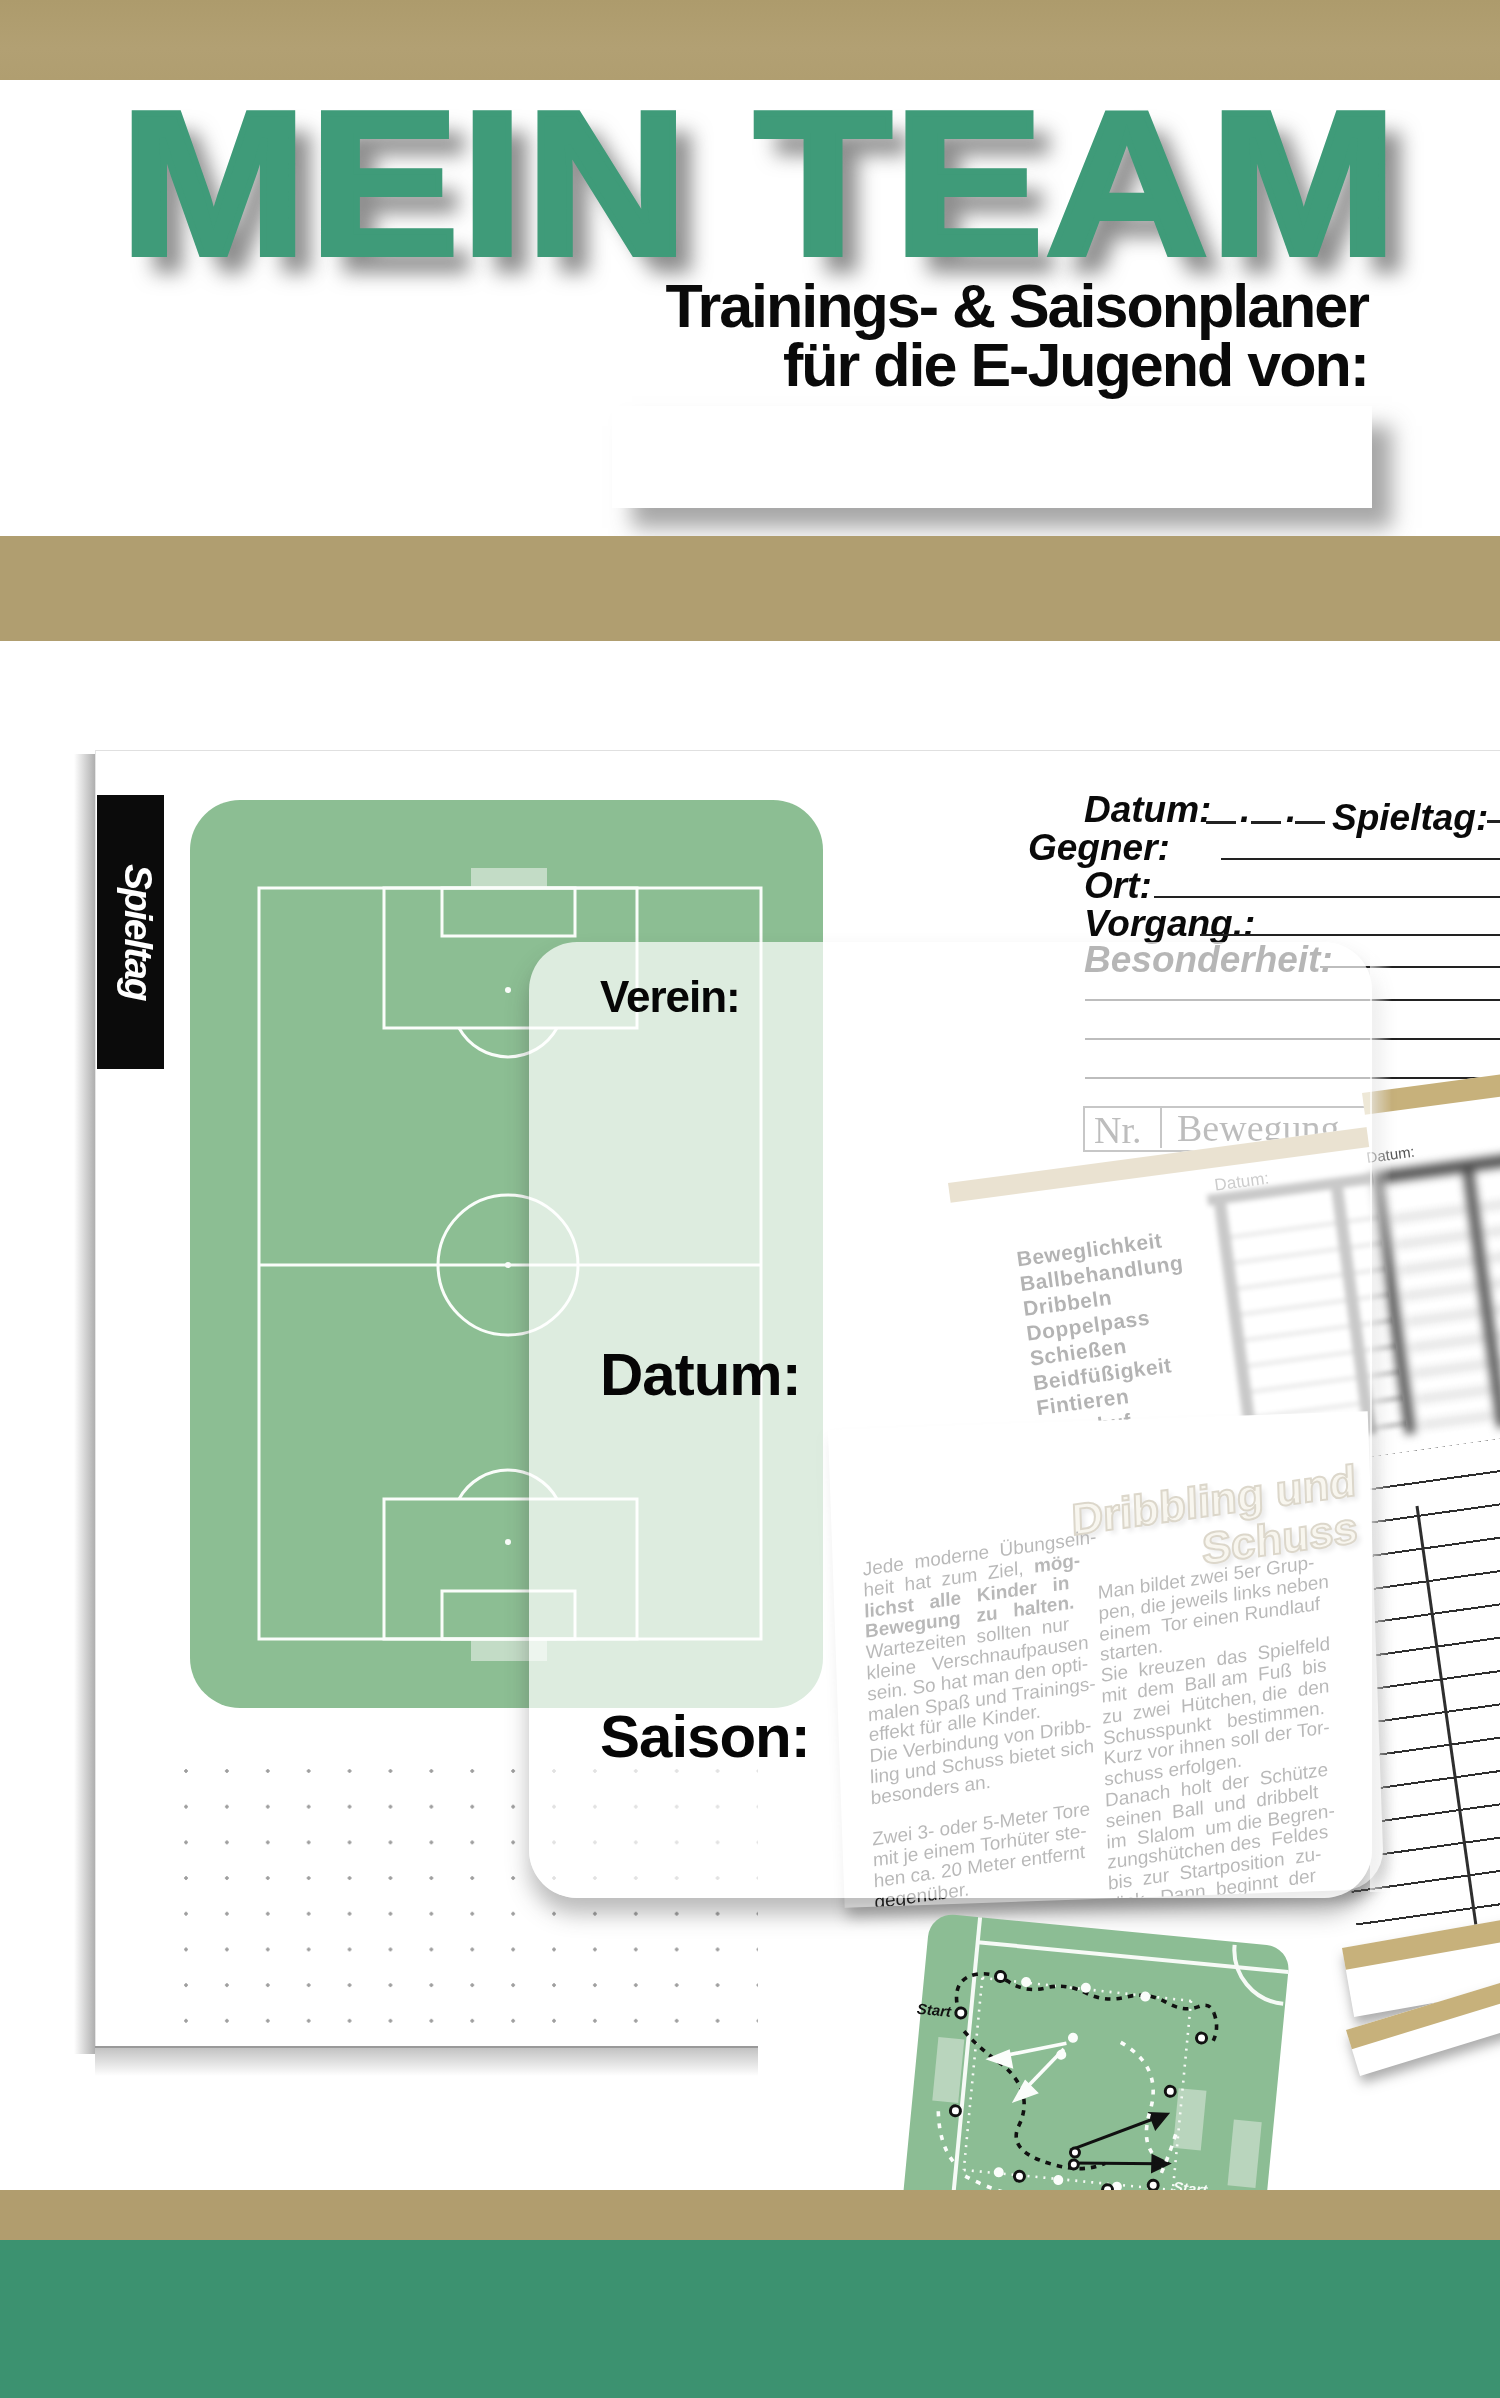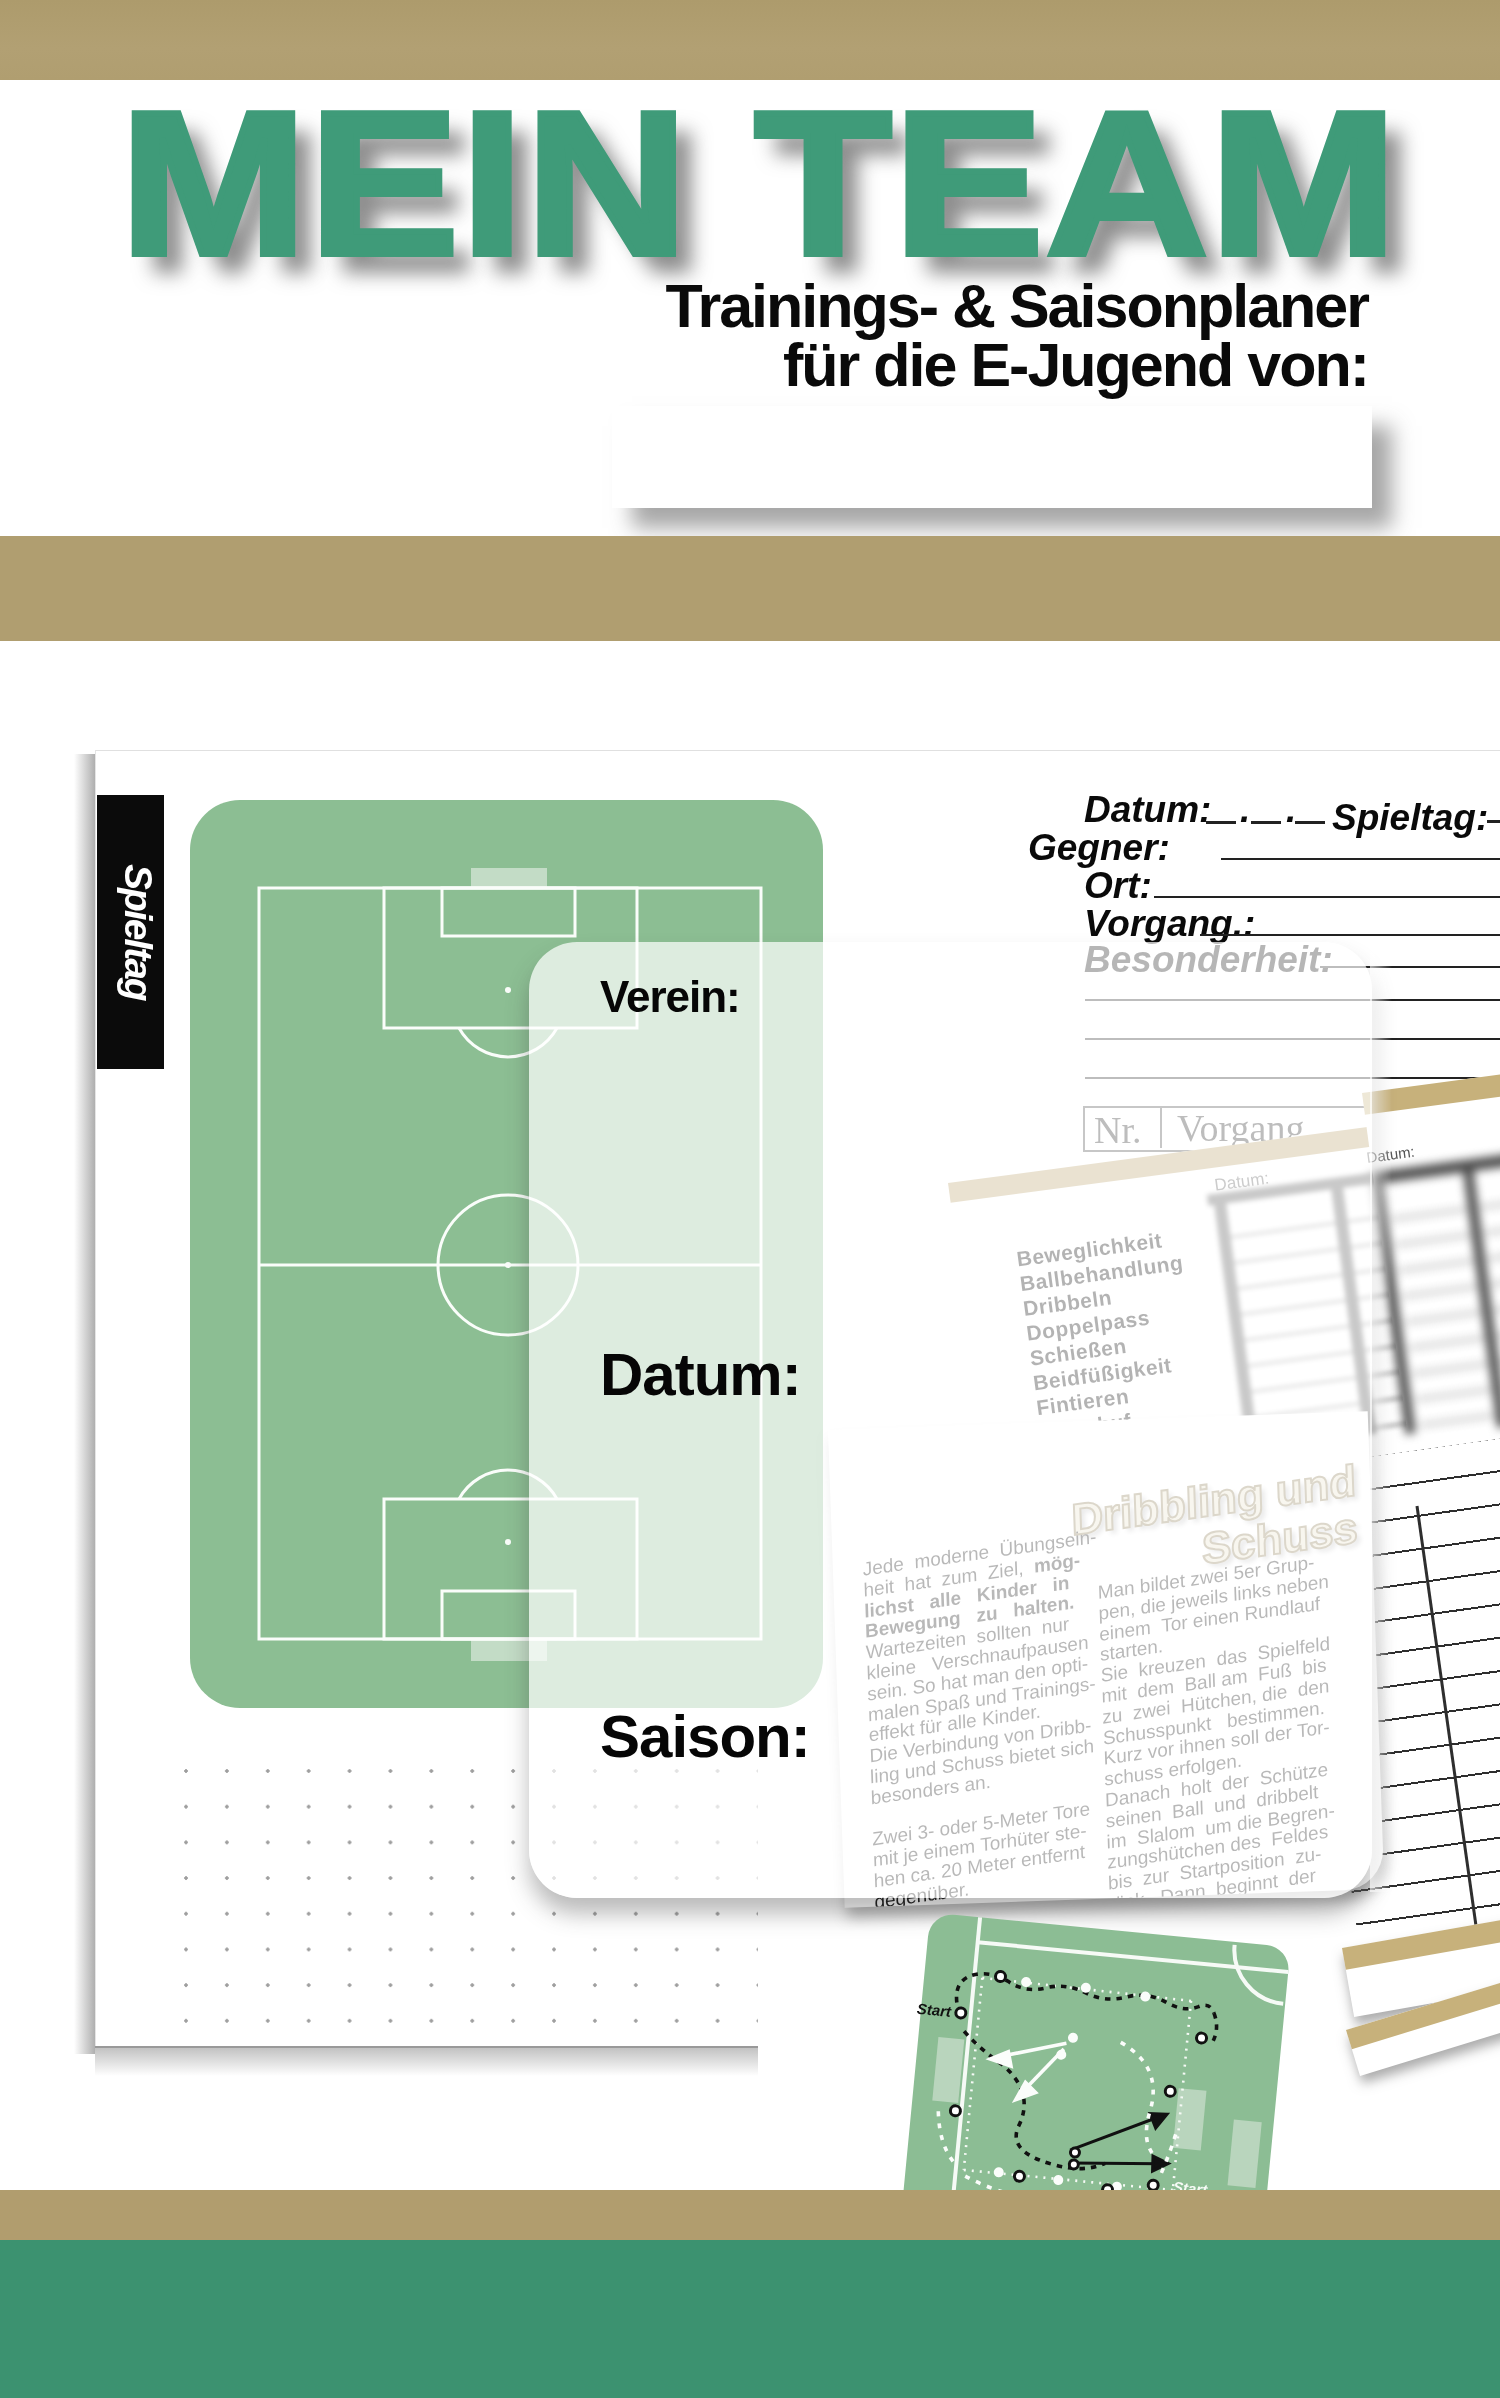--- a/index.html
+++ b/index.html
@@ -92,21 +92,21 @@
   <div class="abs" style="left:1084px;top:939px;font-size:37px;">Besonderheit:</div>
   <div class="abs" style="left:1320px;top:966px;width:180px;border-top:2px solid #222;"></div>
 
   <div class="abs" style="left:1085px;top:999px;width:415px;border-top:2px solid #222;"></div>
   <div class="abs" style="left:1085px;top:1038px;width:415px;border-top:2px solid #222;"></div>
   <div class="abs" style="left:1085px;top:1077px;width:415px;border-top:2px solid #222;"></div>
 
   <div class="abs" style="left:1083px;top:1106px;width:340px;height:42px;border:2px solid #444;"></div>
   <div class="abs" style="left:1160px;top:1106px;width:0;height:42px;border-left:2px solid #444;"></div>
   <div class="abs" style="left:1094px;top:1108px;font-family:'Liberation Serif',serif;font-style:normal;font-weight:normal;font-size:38px;color:#222;">Nr.</div>
-  <div class="abs" style="left:1177px;top:1106px;font-family:'Liberation Serif',serif;font-style:normal;font-weight:normal;font-size:38px;color:#222;">Vorgang</div>
+  <div class="abs" style="left:1177px;top:1106px;font-family:'Liberation Serif',serif;font-style:normal;font-weight:normal;font-size:38px;color:#222;">Bewegung</div>
 </div>
 
 <div class="abs" id="sheetA" style="left:948px;top:1183px;width:640px;height:380px;background:#fff;transform:rotate(-7.6deg);transform-origin:left top;z-index:3;">
 
   <div style="position:absolute;left:0;top:0;width:640px;height:20px;background:#b89f66;"></div>
 
   <div style="position:absolute;left:58px;top:72px;font-weight:bold;font-size:21px;line-height:25px;color:#000;letter-spacing:0.5px;">
     Beweglichkeit<br>Ballbehandlung<br>Dribbeln<br>Doppelpass<br>Schießen<br>Beidfüßigkeit<br>Fintieren<br>Torschuf
   </div>
 

